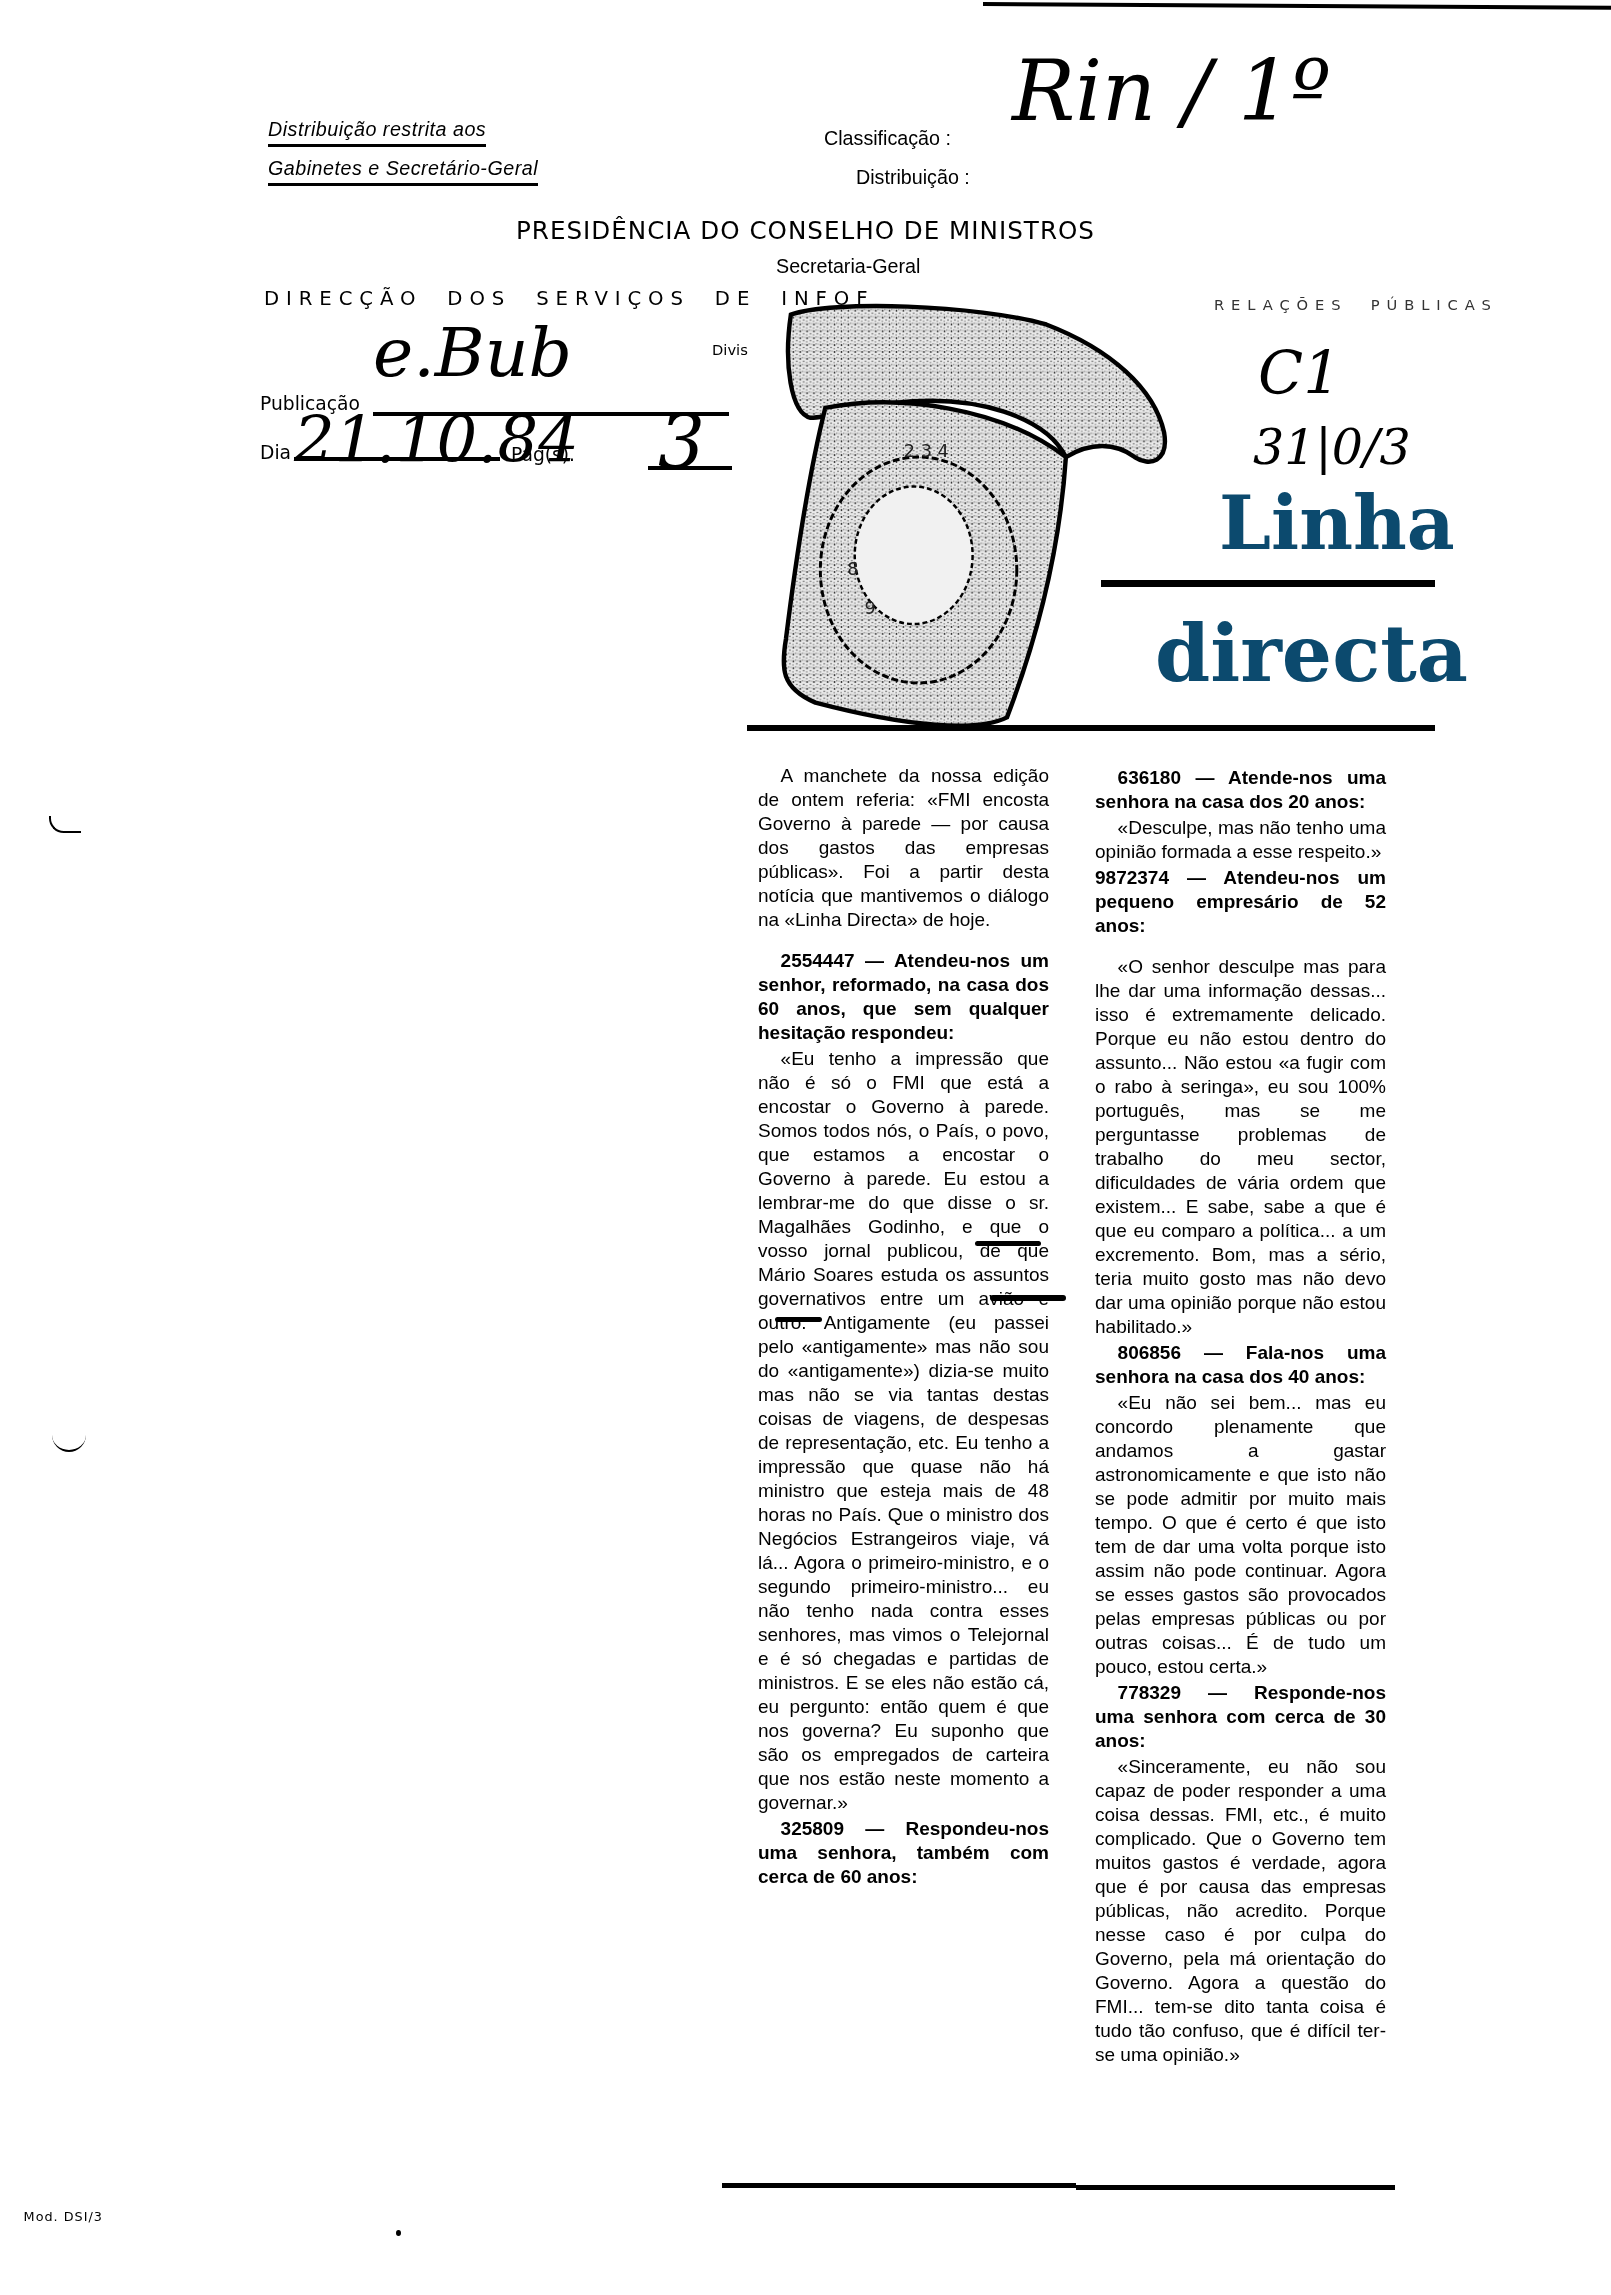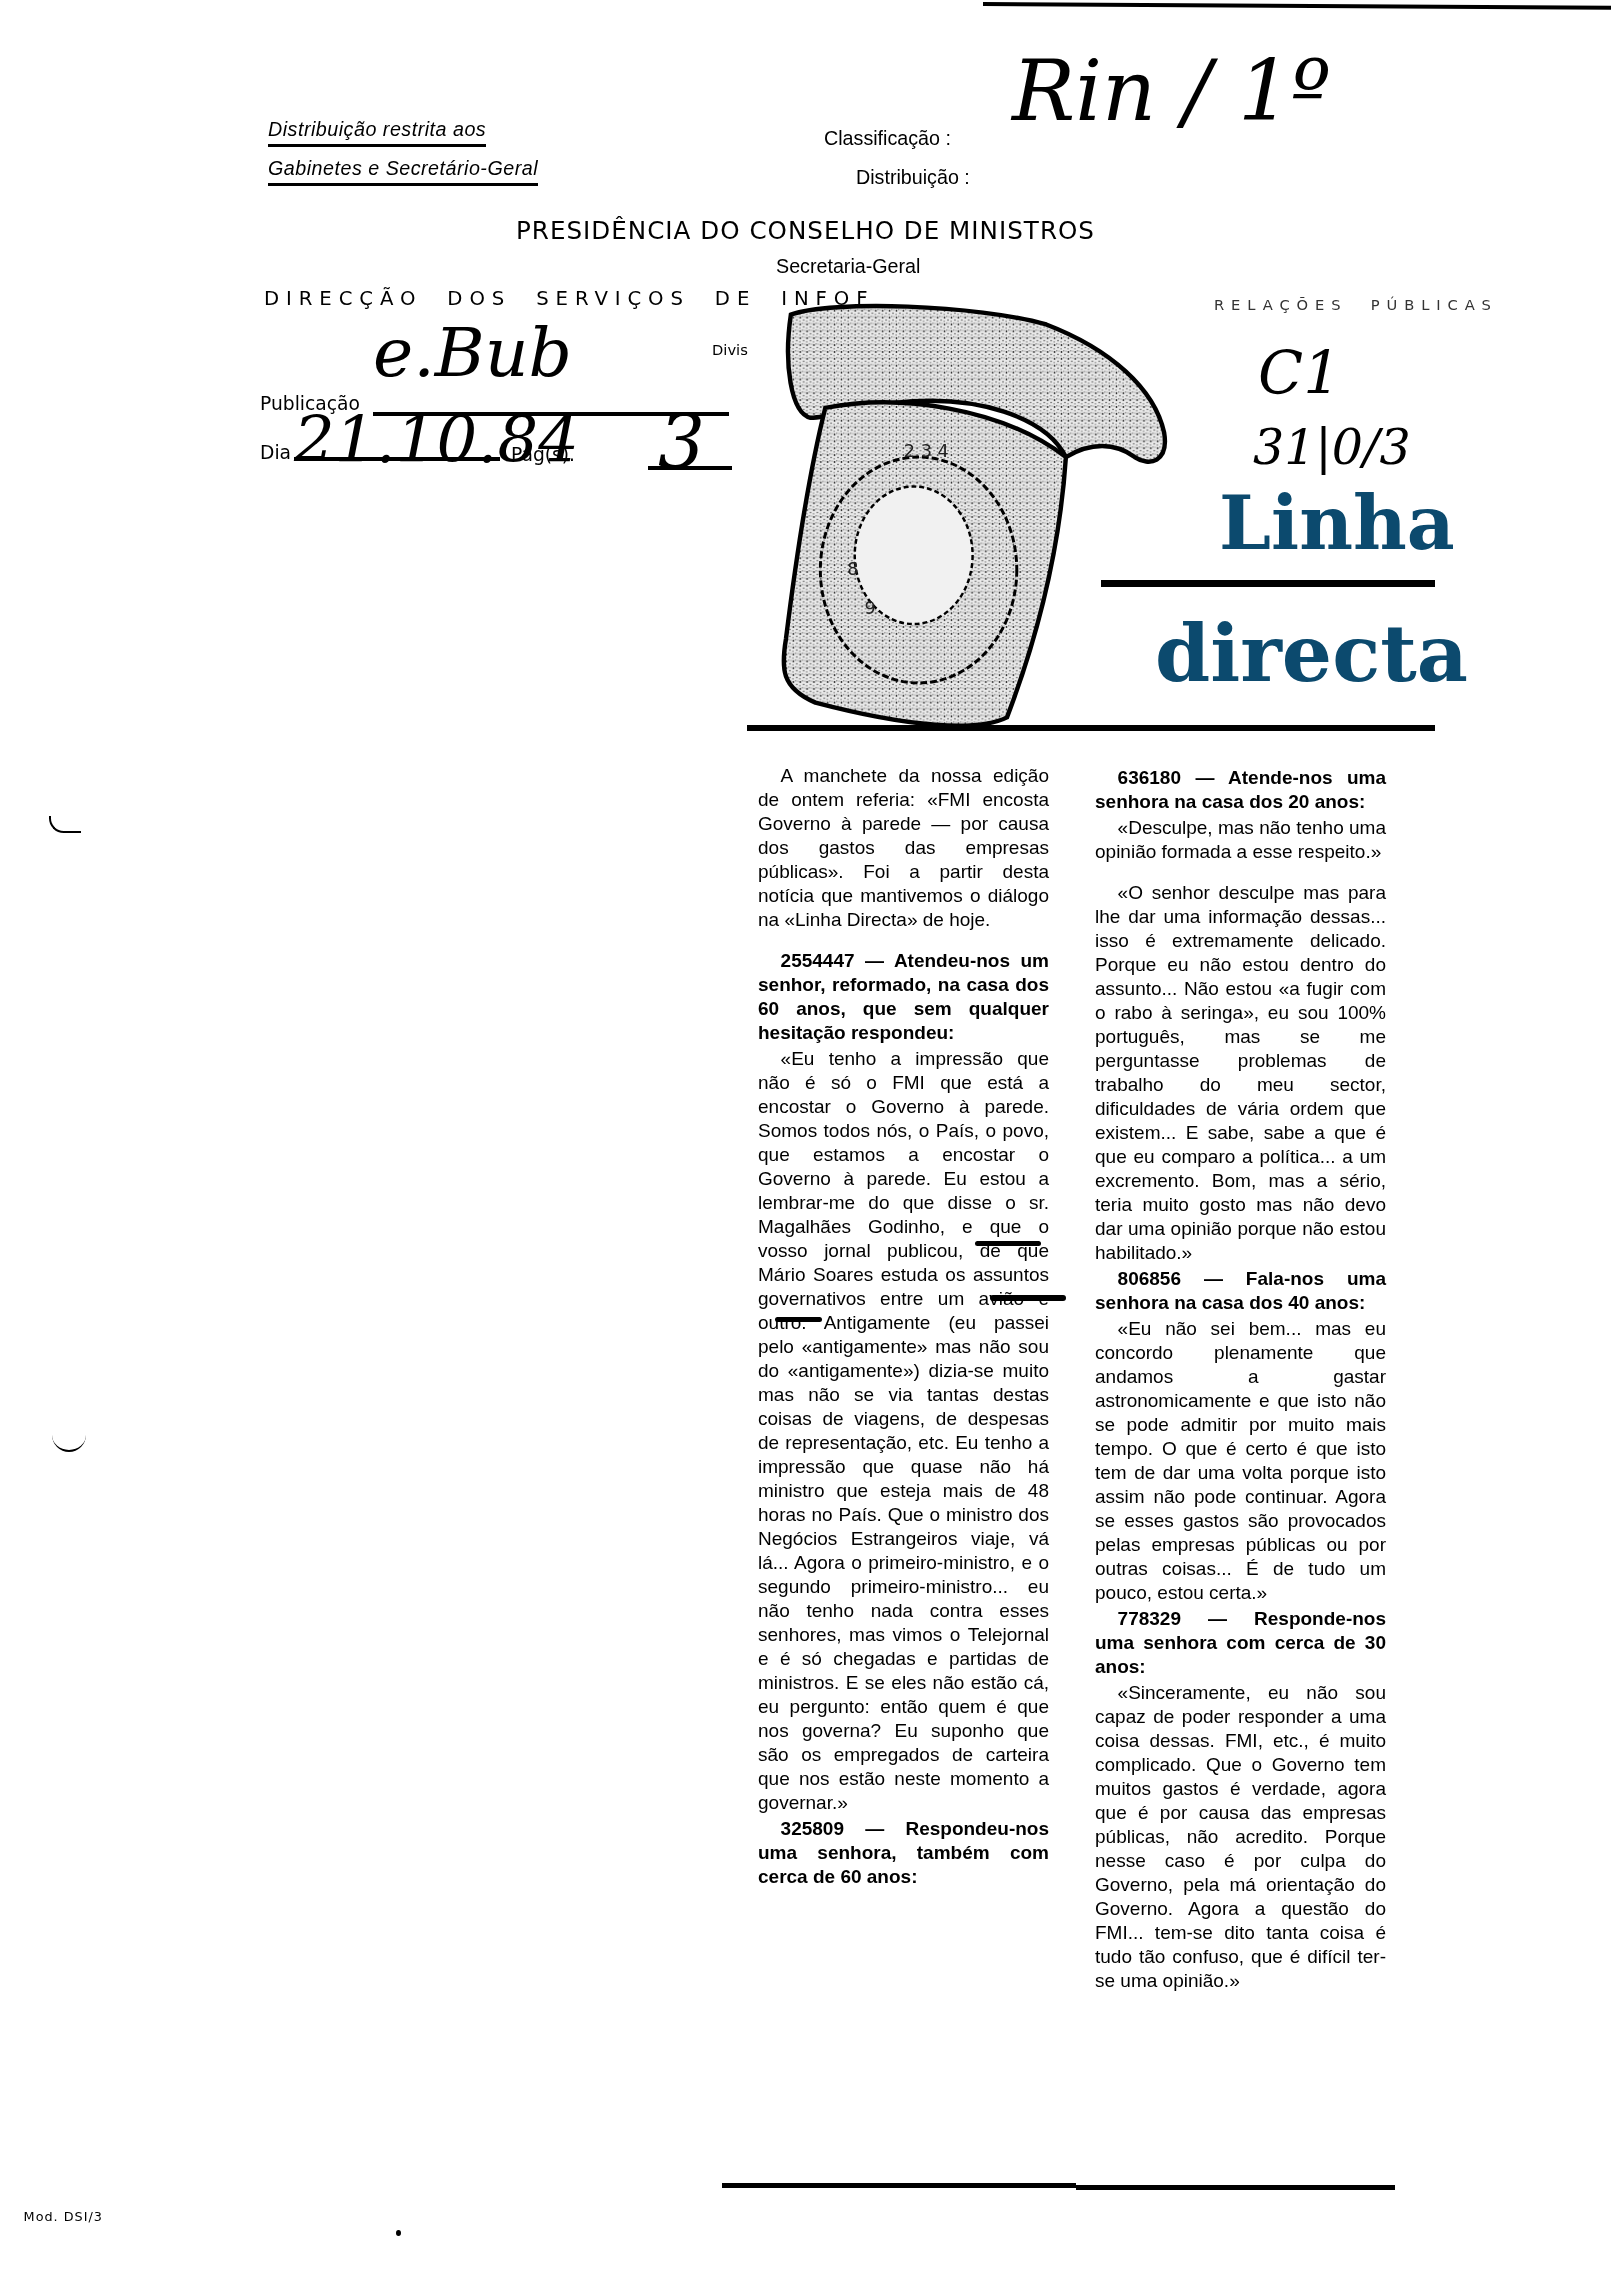--- a/index.html
+++ b/index.html
@@ -100,20 +100,21 @@
   <div class="gap"></div>
   <p class="ind lead"><span>2554447</span> <span>— Atendeu-nos um senhor, reformado, na casa dos 60 anos, que sem qualquer hesitação respondeu:</span></p>
   <p class="ind">«Eu tenho a impressão que não é só o FMI que está a encostar o Governo à parede. Somos todos nós, o País, o povo, que estamos a encostar o Governo à parede. Eu estou a lembrar-me do que disse o sr. Magalhães Godinho, e que o vosso jornal publicou, de que Mário Soares estuda os assuntos governativos entre um avião e outro. Antigamente (eu passei pelo «antigamente» mas não sou do «antigamente») dizia-se muito mas não se via tantas destas coisas de viagens, de despesas de representação, etc. Eu tenho a impressão que quase não há ministro que esteja mais de 48 horas no País. Que o ministro dos Negócios Estrangeiros viaje, vá lá... Agora o primeiro-ministro, e o segundo primeiro-ministro... eu não tenho nada contra esses senhores, mas vimos o Telejornal e é só chegadas e partidas de ministros. E se eles não estão cá, eu pergunto: então quem é que nos governa? Eu suponho que são os empregados de carteira que nos estão neste momento a governar.»</p>
   <p class="ind lead"><span>325809</span> <span>— Respondeu-nos uma senhora, também com cerca de 60 anos:</span></p>
   <div class="gap"></div>
 </div>
 
 <div class="col" style="left:1093px;top:764px;">
   <p class="ind lead"><span>636180</span> <span>— Atende-nos uma senhora na casa dos 20 anos:</span></p>
   <p class="ind">«Desculpe, mas não tenho uma opinião formada a esse respeito.»</p>
+  <p class="lead"><span>9872374</span> <span>— Atendeu-nos um pequeno empresário de 52 anos:</span></p>
   <div class="gap"></div>
   <p class="ind">«O senhor desculpe mas para lhe dar uma informação dessas... isso é extremamente delicado. Porque eu não estou dentro do assunto... Não estou «a fugir com o rabo à seringa», eu sou 100% português, mas se me perguntasse problemas de trabalho do meu sector, dificuldades de vária ordem que existem... E sabe, sabe a que é que eu comparo a política... a um excremento. Bom, mas a sério, teria muito gosto mas não devo dar uma opinião porque não estou habilitado.»</p>
   <p class="ind lead"><span>806856</span> <span>— Fala-nos uma senhora na casa dos 40 anos:</span></p>
   <p class="ind">«Eu não sei bem... mas eu concordo plenamente que andamos a gastar astronomicamente e que isto não se pode admitir por muito mais tempo. O que é certo é que isto tem de dar uma volta porque isto assim não pode continuar. Agora se esses gastos são provocados pelas empresas públicas ou por outras coisas... É de tudo um pouco, estou certa.»</p>
   <p class="ind lead"><span>778329</span> <span>— Responde-nos uma senhora com cerca de 30 anos:</span></p>
   <p class="ind">«Sinceramente, eu não sou capaz de poder responder a uma coisa dessas. FMI, etc., é muito complicado. Que o Governo tem muitos gastos é verdade, agora que é por causa das empresas públicas, não acredito. Porque nesse caso é por culpa do Governo, pela má orientação do Governo. Agora a questão do FMI... tem-se dito tanta coisa é tudo tão confuso, que é difícil ter-se uma opinião.»</p>
 </div>
 
 <div class="mark" style="left:975px;top:1241px;width:66px;height:4.9px;"></div>
 <div class="mark" style="left:990px;top:1295px;width:76px;height:5.9px;"></div>

